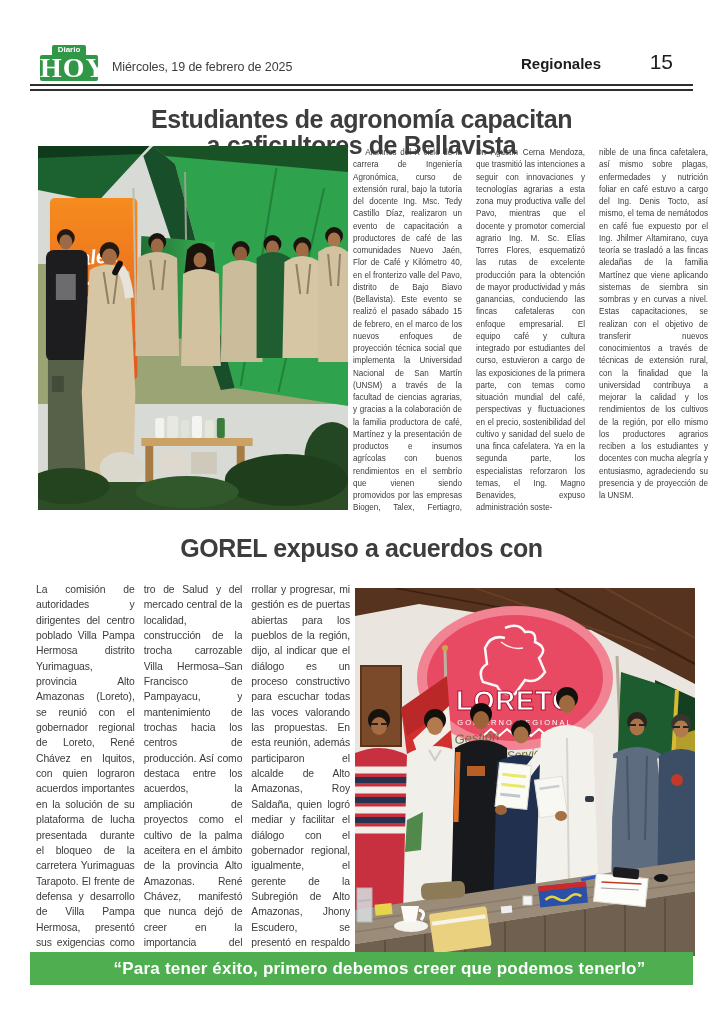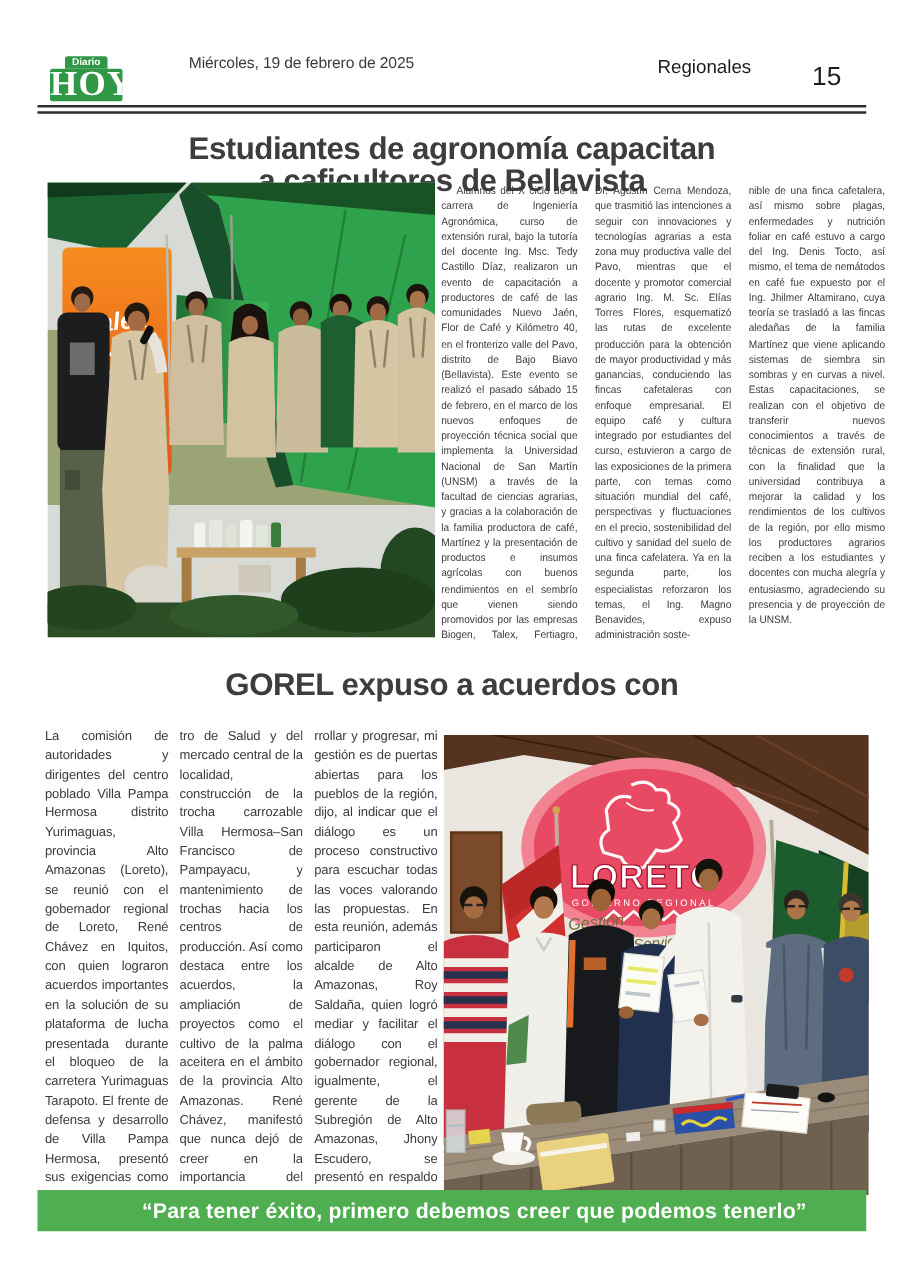--- a/index.html
+++ b/index.html
@@ -5,22 +5,22 @@
   html,body{margin:0;padding:0;background:#ffffff;}
   .page{position:relative;width:723px;height:1024px;background:#fff;overflow:hidden;
         font-family:"Liberation Sans",sans-serif;color:#3b3b3b;}
   
   .logo{position:absolute;left:40px;top:45px;width:58px;height:37px;}
   .logo-top{width:34px;margin:0 auto;background:#2f9746;color:#fff;font-size:8px;
             font-weight:bold;text-align:center;line-height:10px;border-radius:2px 2px 0 0;}
   .logo-main{background:#2f9746;color:#fff;font-family:"Liberation Serif",serif;
              font-weight:bold;font-size:28px;text-align:center;line-height:26px;
              letter-spacing:1px;border-radius:2px;}
-  .date{position:absolute;left:112px;top:43px;font-size:12.5px;color:#3c3c3c;letter-spacing:-0.1px;margin-left:39px;}
-  .section{position:absolute;right:122px;top:45px;font-size:15px;font-weight:normal;color:#1d1d1d;}
+  .date{position:absolute;left:112px;top:60px;font-size:12.5px;color:#3c3c3c;letter-spacing:-0.1px;}
+  .section{position:absolute;right:122px;top:55px;font-size:15px;font-weight:bold;color:#1d1d1d;}
   .pagenum{position:absolute;right:50px;top:50px;font-size:21px;font-weight:normal;color:#1d1d1d;}
   .rule{position:absolute;left:30px;right:30px;top:84px;height:3px;
         border-top:2.5px solid #2e2e2e;border-bottom:2px solid #2e2e2e;}
   
   .headline{position:absolute;left:30px;right:30px;margin:16px;text-align:center;
             font-weight:bold;color:#3d3d3d;font-size:25px;line-height:26px;letter-spacing:-0.4px;}
   .h1a{top:90px;}
   .h2a{top:519px;}
   
   .art1{position:absolute;left:38px;top:146px;width:657px;height:368px;display:flex;}

